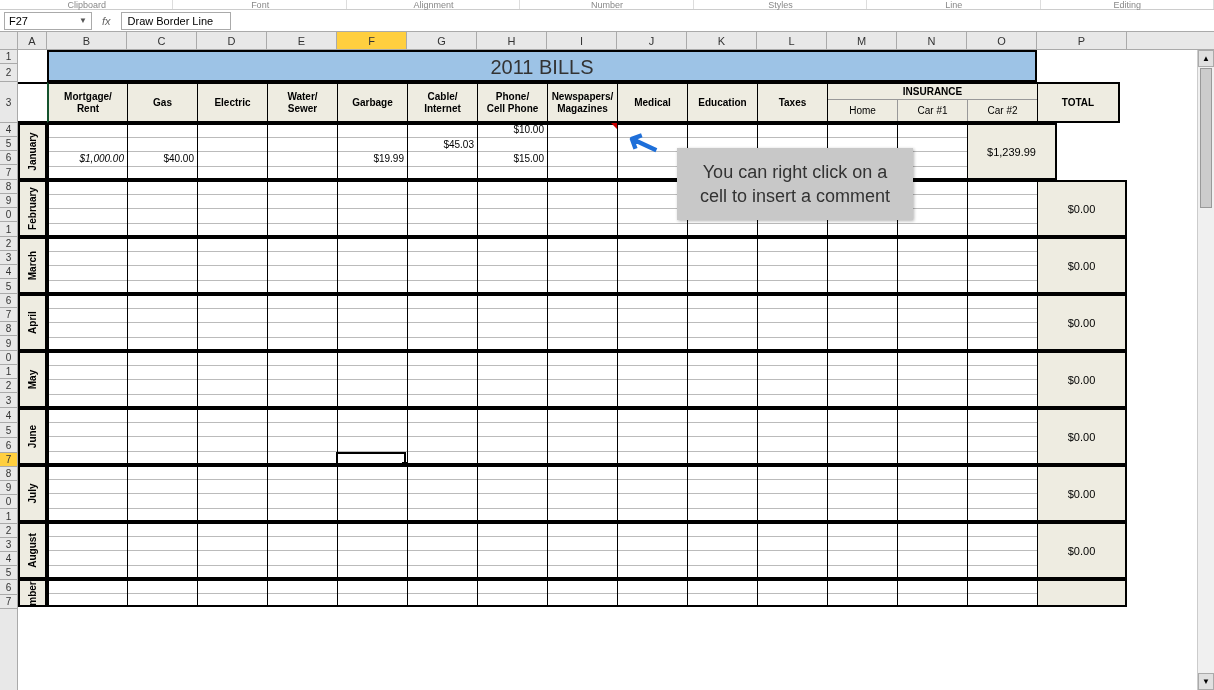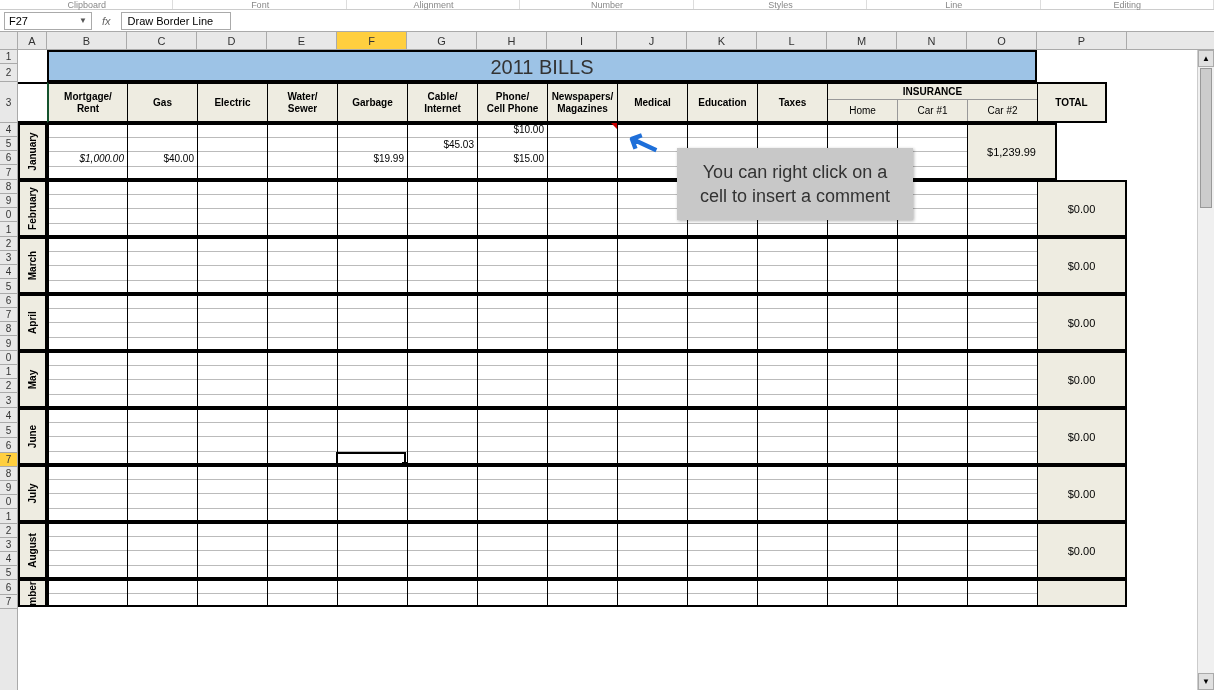--- a/index.html
+++ b/index.html
@@ -351,21 +351,21 @@
         <div class="hdr" style="width: 70px;">Education</div>
         <div class="hdr" style="width: 70px;">Taxes</div>
         <div class="ins-group" style="width: 210px;">
           <div class="ins-title">INSURANCE</div>
           <div class="ins-sub">
             <div>Home</div>
             <div>Car #1</div>
             <div>Car #2</div>
           </div>
         </div>
-        <div class="hdr last" style="width: 70px;">TOTAL</div>
+        <div class="hdr last" style="width: 83px;">TOTAL</div>
       </div>
       <div class="month-block" style="top: 73px; height: 57px;">
         <div class="month-tab" style="height: 57px;">
           <span>January</span>
         </div>
         <div class="mcell first" style="width: 80px;">
           <div class="mrow"></div>
           <div class="mrow"></div>
           <div class="mrow">$1,000.00</div>
           <div class="mrow"></div>

